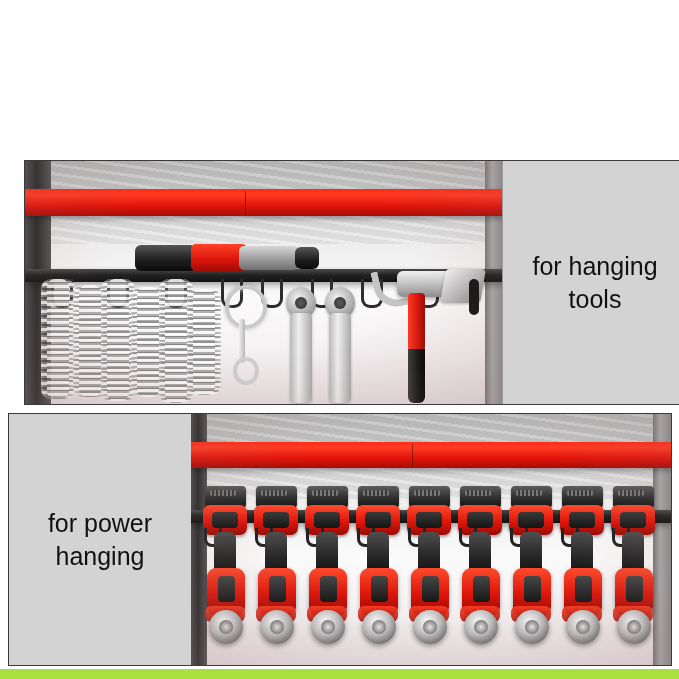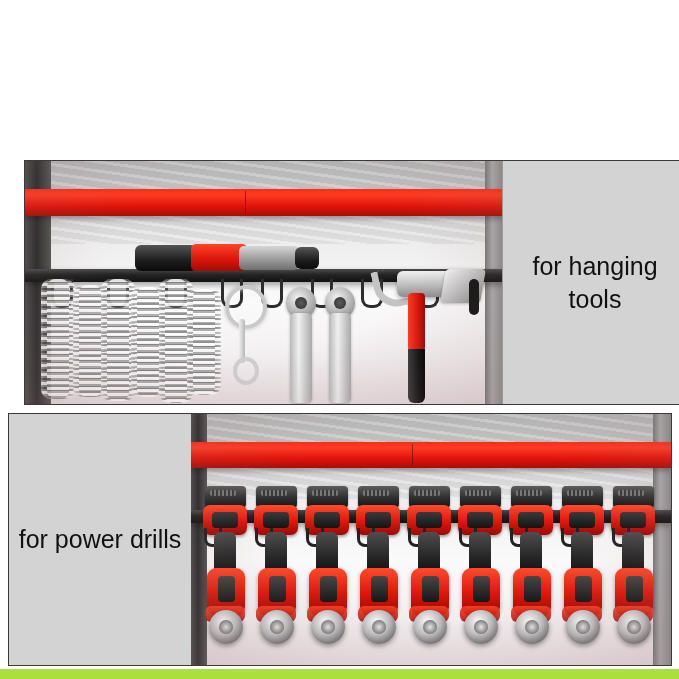--- a/index.html
+++ b/index.html
@@ -207,21 +207,21 @@
       <div class="grinder-body" style="left:270px;top:86px;width:24px;height:22px;"></div>
 
       <div class="vignette"></div>
     </div>
 
     <div class="caption" id="cap-top">for hanging tools</div>
   </div>
 
   <div class="panel" id="panel-bottom">
 
-    <div class="caption" id="cap-bottom">for power drills</div>
+    <div class="caption" id="cap-bottom">for power hanging</div>
 
     <div class="photo" id="photo-bottom">
       <div class="scene"></div>
       <div class="ceil"></div>
       <div class="ceil-lines"></div>
       <div class="post-l" style="width:16px;"></div>
       <div class="post-r"></div>
 
       <div class="redbeam" style="top:28px;height:26px;"></div>
       <div class="blackrail" style="top:96px;"></div>

